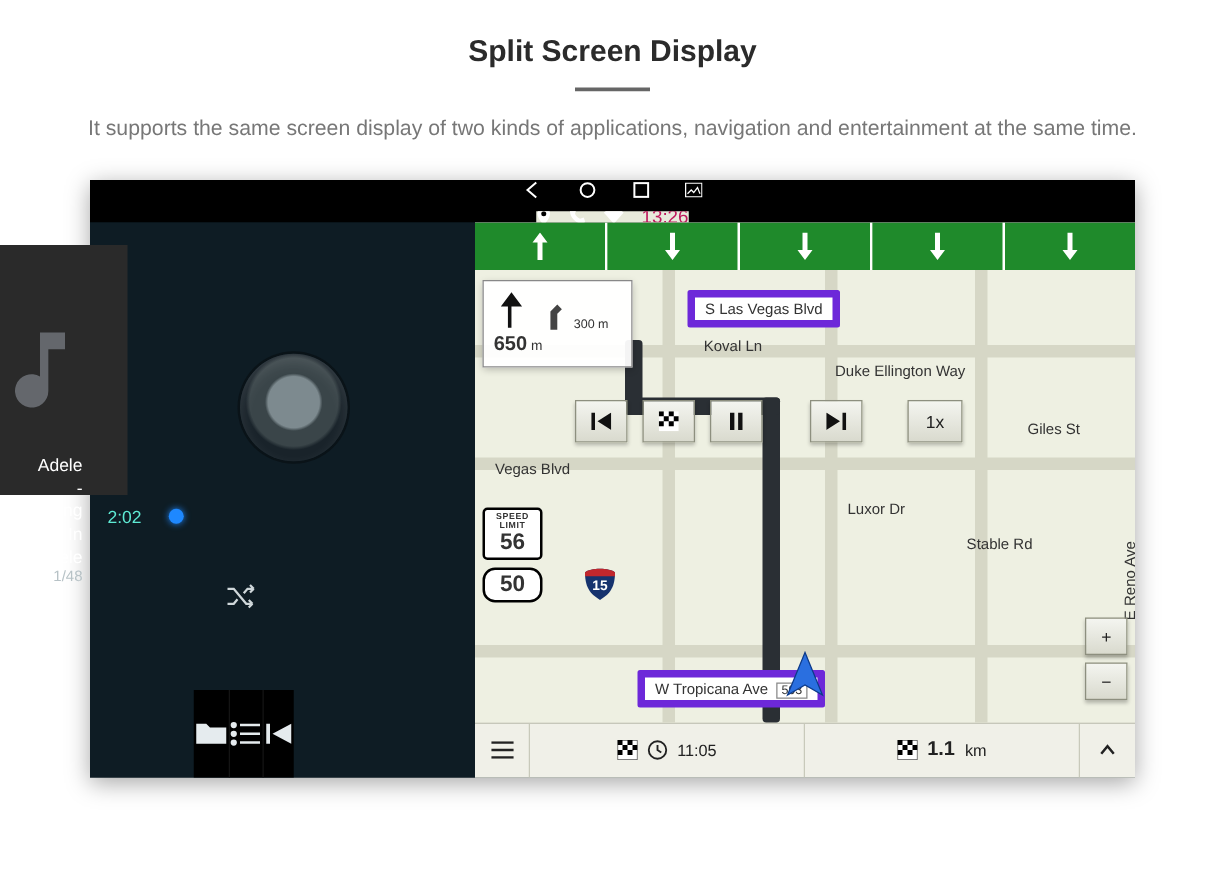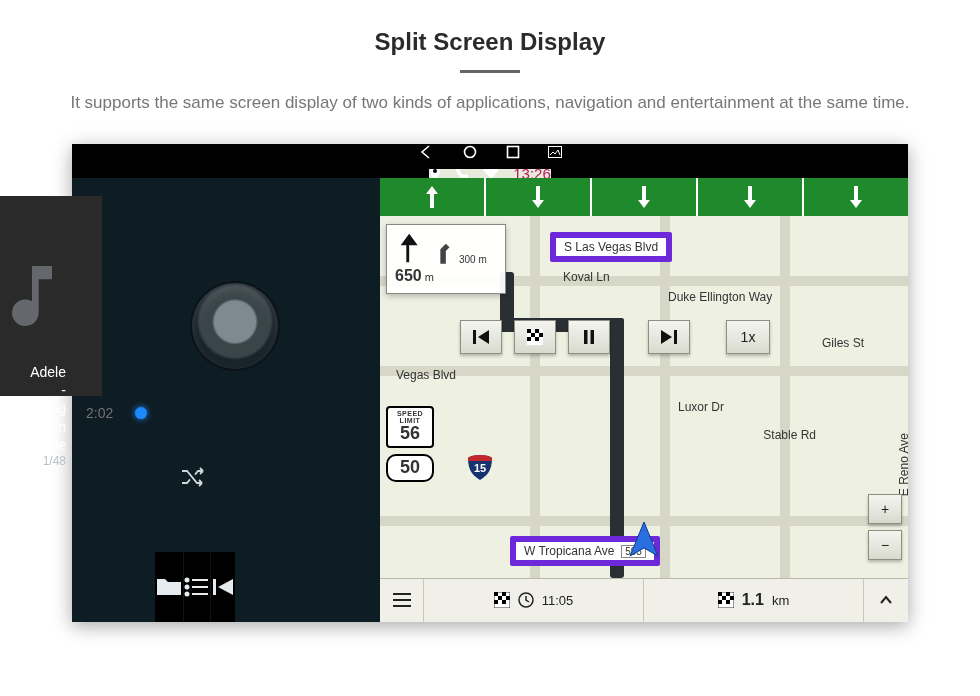--- a/index.html
+++ b/index.html
@@ -108,21 +108,21 @@
     line-height: 1.3;
   }
   .track-idx { color: #b7c2c6; font-size: 12px; }
   .shuffle {
     position: absolute;
     left: 108px; bottom: -10px;
   }
   .progress-row {
     padding: 26px 14px 0 14px;
     display: flex; align-items: center; gap: 28px;
-    font-size: 14px; color: #737373;
+    font-size: 14px; color: #5eead4;
   }
   .bar {
     flex: 1; height: 6px; background: #24343c; position: relative; border-radius: 3px;
   }
   .bar-fill {
     position: absolute; left: 0; top: 0; bottom: 0;
     width: 36%;
     background: #1e88ff;
   }
   .bar-dot {
@@ -396,21 +396,21 @@
         <div class="route" style="left:230px; bottom:0; width:14px; height:260px;"></div>
         <div class="route" style="left:120px; top:102px; width:124px; height:14px;"></div>
         <div class="route" style="left:120px; top:56px; width:14px; height:60px;"></div>
 
         <div class="road-label" style="left:170px; top:16px;">S Las Vegas Blvd</div>
         <div class="road-label" style="left:175px; top:52px; border:none; background:transparent;">Koval Ln</div>
         <div class="road-label" style="left:280px; top:72px; border:none; background:transparent;">Duke Ellington Way</div>
         <div class="road-label" style="left:8px; top:150px; border:none; background:transparent;">Vegas Blvd</div>
         <div class="road-label" style="left:290px; top:182px; border:none; background:transparent;">Luxor Dr</div>
         <div class="road-label" style="right:36px; top:118px; border:none; background:transparent;">Giles St</div>
-        <div class="road-label" style="right:84px; top:210px; border:none; background:transparent;">Stable Rd</div>
+        <div class="road-label" style="right:74px; top:210px; border:none; background:transparent;">Stable Rd</div>
         <div class="road-label" style="right:4px; top:200px; border:none; background:transparent; transform:rotate(-90deg); transform-origin:right;">E Reno Ave</div>
         <div class="road-label" style="left:130px; bottom:12px;">
           <span>W Tropicana Ave</span>&nbsp;
           <span style="border:1px solid #888;padding:0 3px;font-size:10px">593</span>
         </div>
 
         <div class="turn-card">
           <div class="turn-icons">
             <svg width="34" height="34" viewBox="0 0 24 24">
                 <path fill="#111" d="M14 22V10H8l6-8 6 8h-4v12Z" transform="scale(-1,1) translate(-24,0)"></path>

